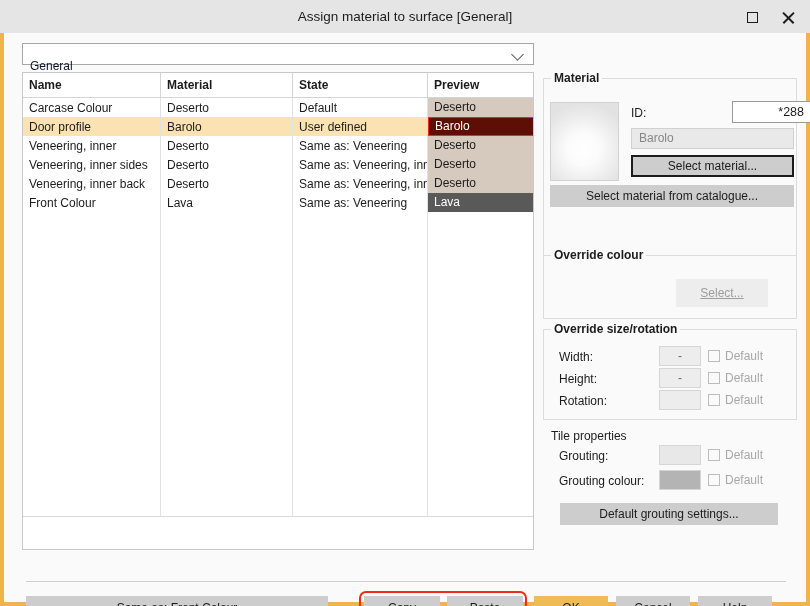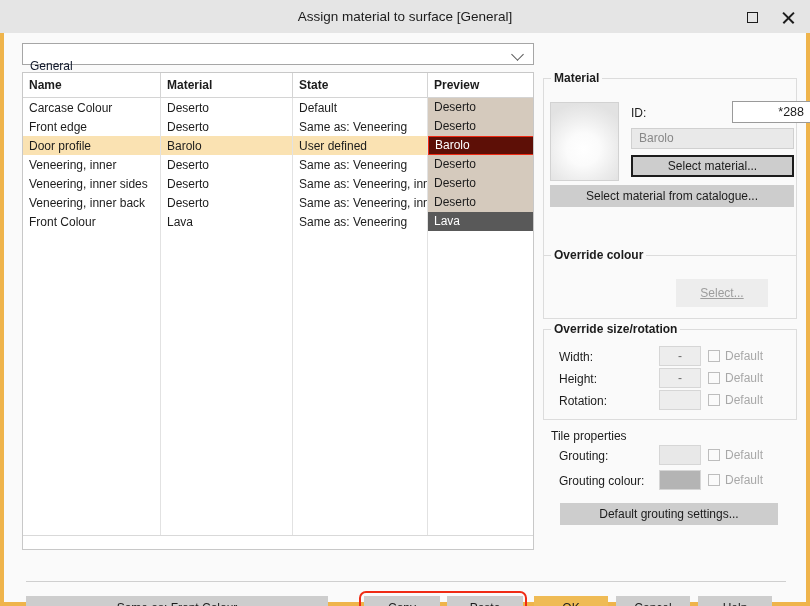--- a/index.html
+++ b/index.html
@@ -217,28 +217,20 @@
         </thead>
         <tbody id="tbody">
             <tr>
               <td>Carcase Colour</td>
               <td>Deserto</td>
               <td>Default</td>
               <td class="pv">
                 <span class="sw" style="background: rgb(213, 202, 189); color: rgb(28, 28, 28);">Deserto</span>
               </td>
             </tr>
-            <tr>
-              <td>Front edge</td>
-              <td>Deserto</td>
-              <td>Same as: Veneering</td>
-              <td class="pv">
-                <span class="sw" style="background: rgb(213, 202, 189); color: rgb(28, 28, 28);">Deserto</span>
-              </td>
-            </tr>
             <tr class="selected">
               <td>Door profile</td>
               <td>Barolo</td>
               <td>User defined</td>
               <td class="pv">
                 <span class="sw sel-outline" style="background: rgb(93, 15, 6); color: rgb(255, 255, 255); outline-color: rgb(239, 43, 20);">Barolo</span>
               </td>
             </tr>
             <tr>
               <td>Veneering, inner</td>

